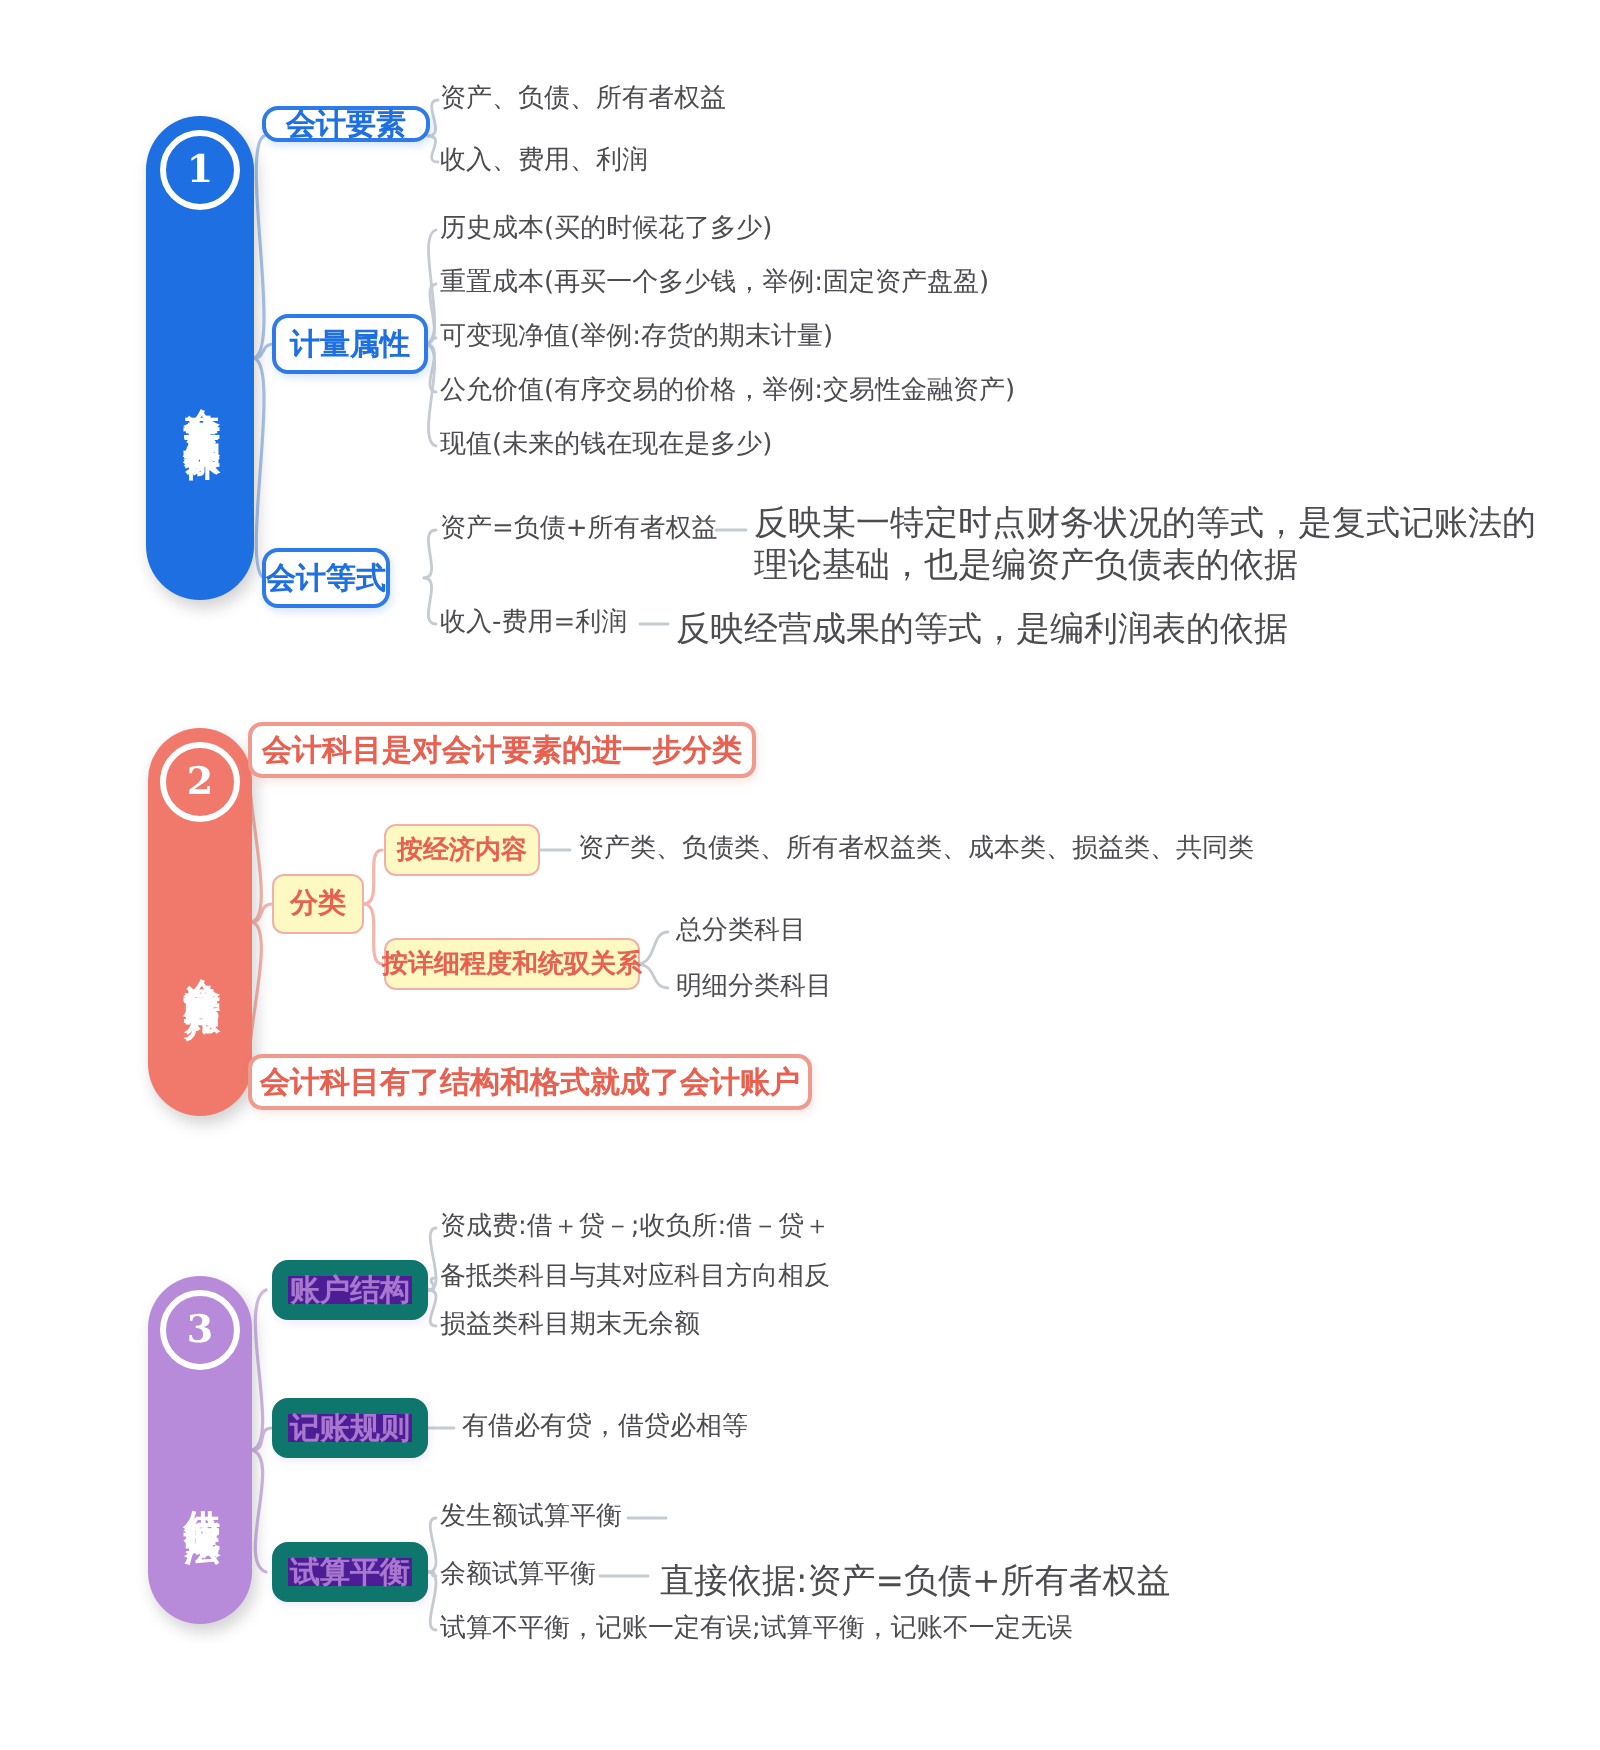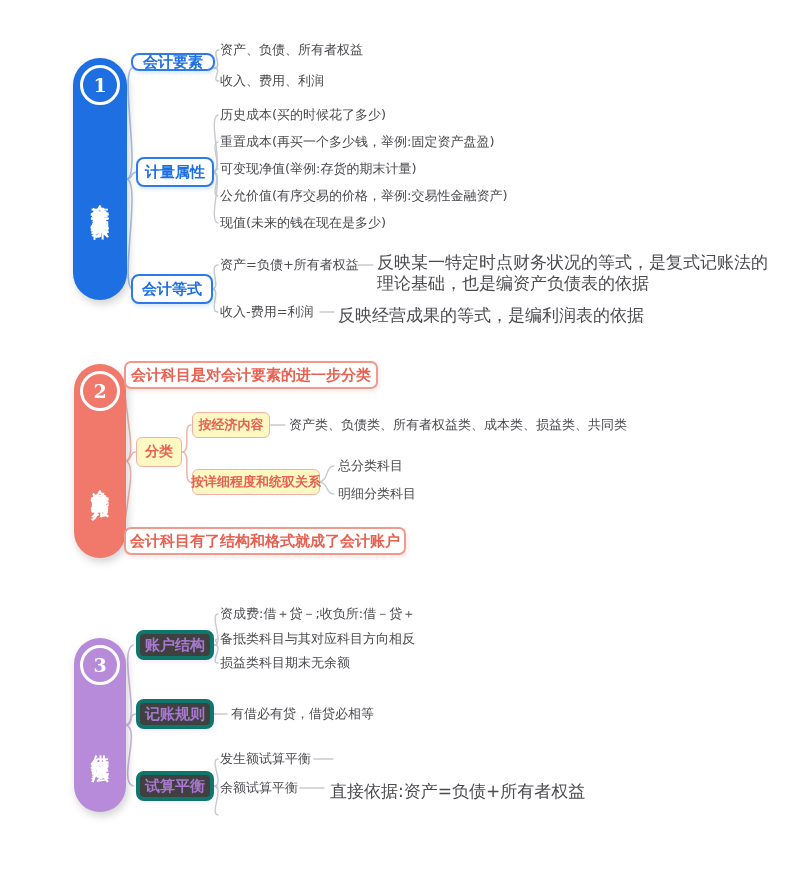--- a/index.html
+++ b/index.html
@@ -20,21 +20,21 @@
   .pill.purple{background:#b78bd9;}
 
   .tbox{position:absolute;display:flex;align-items:center;justify-content:center;
         box-sizing:border-box;white-space:nowrap;border-radius:8px;font-weight:bold;}
   .b-blue{background:#ffffff;border:2px solid #2e7ae8;color:#1d6fe2;font-size:15px;
         box-shadow:1px 2px 4px rgba(30,110,230,.18);}
   .b-red-big{background:#ffffff;border:2px solid #f09a8e;color:#e8604f;font-size:15px;
         border-radius:7px;box-shadow:1px 2px 4px rgba(240,120,107,.18);}
   .b-red-small{background:#fef9c3;border:1px solid #f3b0a6;color:#e8604f;font-size:13px;
         border-radius:6px;}
-  .b-purple{background:#404040;border:4px solid #0f766e;color:#a877cf;font-size:15px;
+  .b-purple{background:#4c1d95;border:8px solid #0f766e;color:#a877cf;font-size:15px;
         border-radius:8px;box-shadow:1px 2px 4px rgba(167,119,207,.15);}
 
   .leaf{position:absolute;color:#4b4b50;font-size:13px;line-height:16px;white-space:nowrap;}
   .note{position:absolute;color:#4b4b50;font-size:17px;line-height:21px;}
 </style>
 </head>
 <body>
 
 <div class="canvas">
 
@@ -92,21 +92,21 @@
   <div class="leaf" style="left:220px;top:42px;">资产、负债、所有者权益</div>
   <div class="leaf" style="left:220px;top:73px;">收入、费用、利润</div>
 
   <div class="tbox b-blue" style="left:136px;top:157px;width:78px;height:30px;">计量属性</div>
   <div class="leaf" style="left:220px;top:107px;">历史成本(买的时候花了多少)</div>
   <div class="leaf" style="left:220px;top:134px;">重置成本(再买一个多少钱，举例:固定资产盘盈)</div>
   <div class="leaf" style="left:220px;top:161px;">可变现净值(举例:存货的期末计量)</div>
   <div class="leaf" style="left:220px;top:188px;">公允价值(有序交易的价格，举例:交易性金融资产)</div>
   <div class="leaf" style="left:220px;top:215px;">现值(未来的钱在现在是多少)</div>
 
-  <div class="tbox b-blue" style="left:131px;top:274px;width:82px;height:30px;">会计等式</div>
+  <div class="tbox b-blue" style="left:131px;top:274px;width:64px;height:30px;">会计等式</div>
   <div class="leaf" style="left:220px;top:257px;">资产=负债+所有者权益</div>
   <div class="note" style="left:377px;top:252px;width:396px;white-space:normal;">反映某一特定时点财务状况的等式，是复式记账法的理论基础，也是编资产负债表的依据</div>
   <div class="leaf" style="left:220px;top:304px;">收入-费用=利润</div>
   <div class="note" style="left:338px;top:305px;white-space:nowrap;">反映经营成果的等式，是编利润表的依据</div>
 
   <div class="pill coral" style="left:74px;top:364px;width:52px;height:194px;">
     <div class="num" style="background:#f0796b;">2</div>
     <div class="vtitle">会计科目与账户</div>
   </div>
 
@@ -131,14 +131,15 @@
   <div class="leaf" style="left:220px;top:631px;">备抵类科目与其对应科目方向相反</div>
   <div class="leaf" style="left:220px;top:655px;">损益类科目期末无余额</div>
 
   <div class="tbox b-purple" style="left:136px;top:699px;width:78px;height:30px;">记账规则</div>
   <div class="leaf" style="left:231px;top:706px;">有借必有贷，借贷必相等</div>
 
   <div class="tbox b-purple" style="left:136px;top:771px;width:78px;height:30px;">试算平衡</div>
   <div class="leaf" style="left:220px;top:751px;">发生额试算平衡</div>
   <div class="leaf" style="left:220px;top:780px;">余额试算平衡</div>
   <div class="note" style="left:330px;top:781px;white-space:nowrap;">直接依据:资产=负债+所有者权益</div>
+  <div class="leaf" style="left:220px;top:807px;">试算不平衡，记账一定有误;试算平衡，记账不一定无误</div>
 
 </div>
 
 </body></html>

